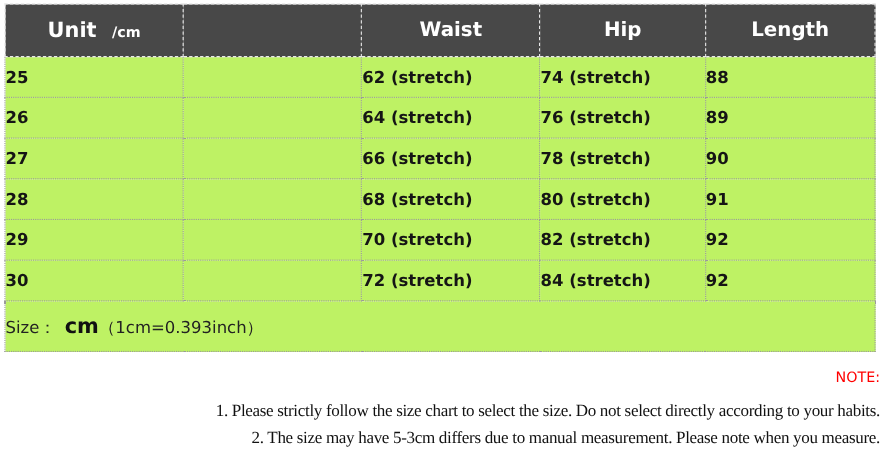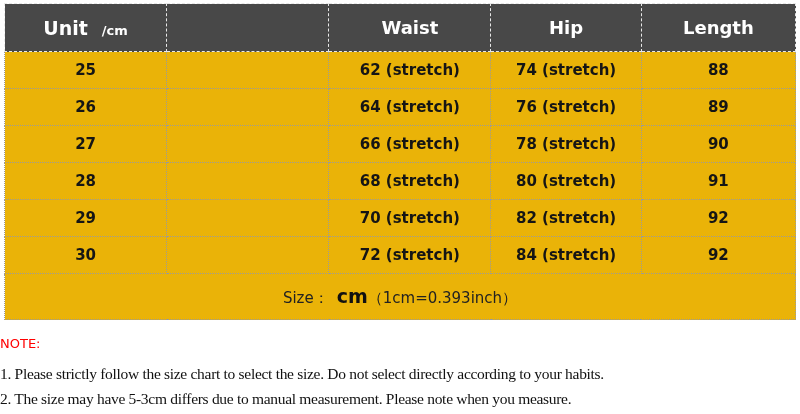--- a/index.html
+++ b/index.html
@@ -31,43 +31,43 @@
     font-weight: bold;
     text-align: center;
     vertical-align: middle;
   }
   th .size-main { font-size: 19px; }
   th .size-unit { font-size: 13px; font-weight: bold; margin-left: 14px; }
 
   td {
     border: 1px dotted #9a9a9a;
     height: 37px;
-    text-align: center;
+    text-align: left;
     vertical-align: middle;
     font-size: 15px;
     font-weight: bold;
     color: #151515;
-    background: #eab308;
+    background: #bef264;
   }
 
   td.unit-row {
     height: 46px;
     font-weight: normal;
     font-size: 15px;
     color: #222222;
   }
   .unit-label { font-size: 15px; color: #222; }
   .unit-value { font-size: 19px; font-weight: bold; color: #111; margin-left: 8px; }
   .unit-conv  { font-size: 15px; color: #222; }
 
   .notes {
     position: absolute;
     left: 0; top: 336px;
     width: 800px;
-    text-align: left;
+    text-align: right;
   }
   .note-title {
     color: #ff0000;
     font-size: 13px;
     font-family: "DejaVu Sans", sans-serif;
     margin-bottom: 10px;
   }
   .note-line {
     font-family: "Liberation Serif", serif;
     font-size: 15.5px;

